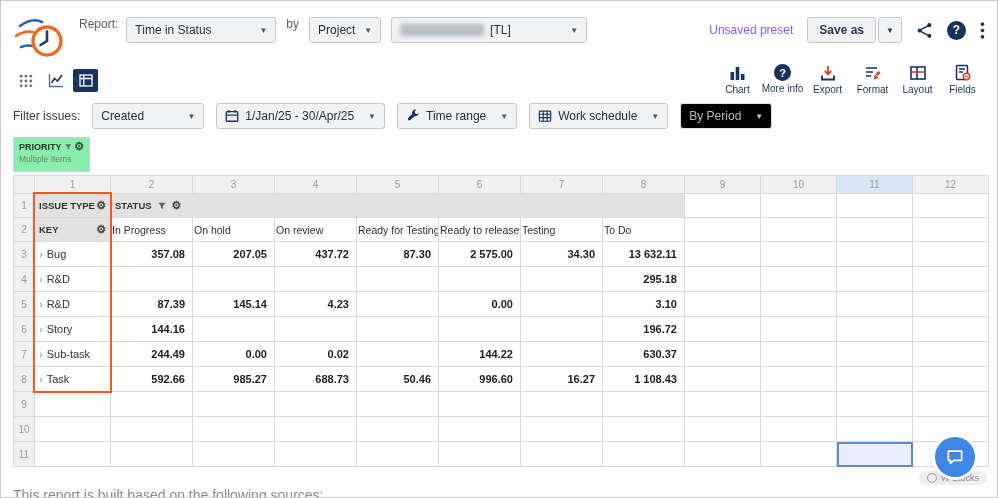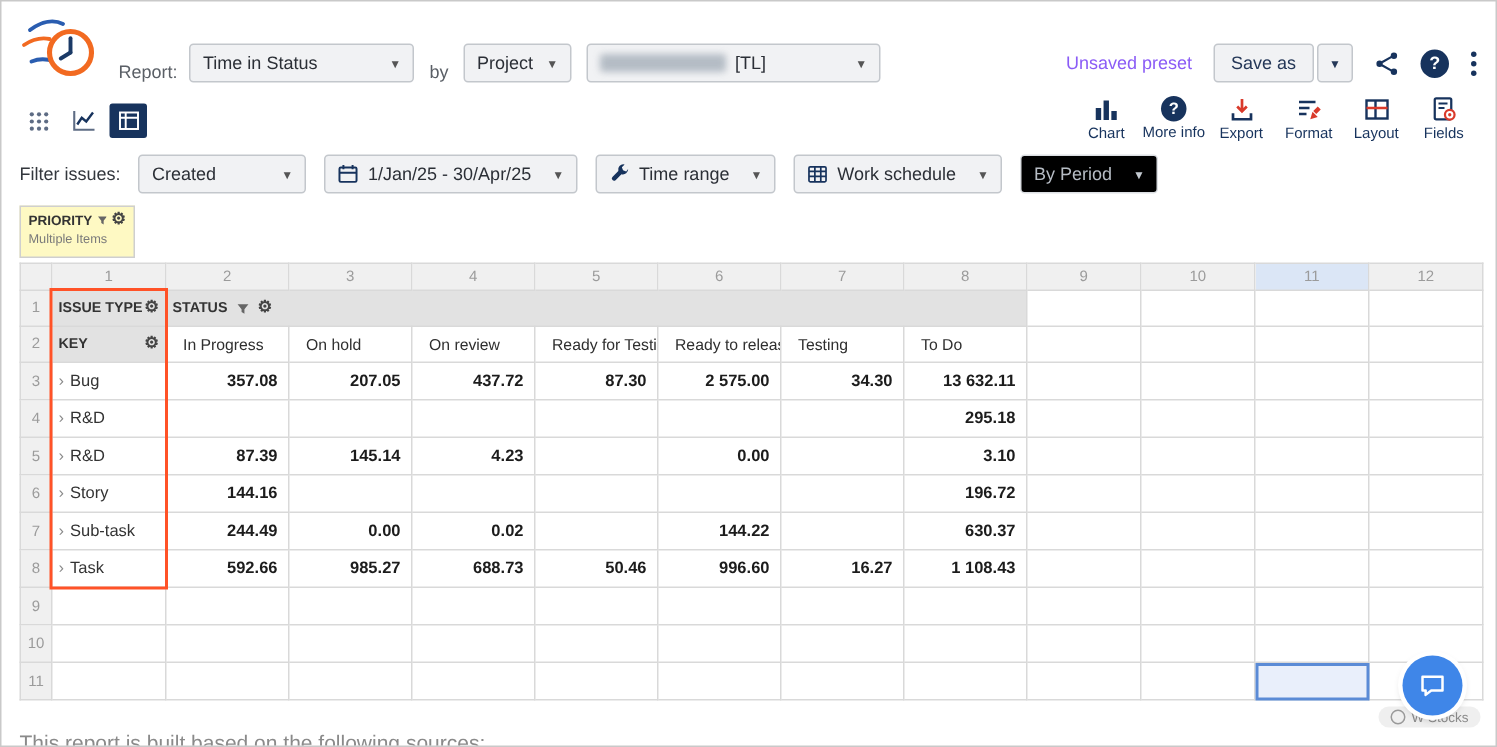--- a/index.html
+++ b/index.html
@@ -1,30 +1,30 @@
 <!DOCTYPE html>
 <html><head>
 <meta charset="utf-8">
 <style>
   *{box-sizing:border-box;margin:0;padding:0}
   html,body{background:#fff}
   body{font-family:"Liberation Sans",sans-serif;color:#2b2f36}
   .page{position:relative;width:998px;height:498px;background:#fff;border:1px solid #c9c9c9;overflow:hidden}
 
   
-  .topbar{position:absolute;left:12px;right:12px;top:6px;height:48px;display:flex;align-items:flex-end}
+  .topbar{position:absolute;left:12px;right:12px;top:16px;height:48px;display:flex;align-items:flex-start}
   .logo{width:54px;height:44px;flex:0 0 auto;margin-right:12px}
   .lbl{font-size:12px;color:#5a5f66}
   .dd{display:inline-flex;align-items:center;height:26px;padding:0 8px;background:#f1f2f4;border:1px solid #c3c7cc;border-radius:3px;font-size:12px;color:#2b2f36;white-space:nowrap;cursor:pointer}
   .dd .caret{font-size:8px;color:#555;margin-left:8px}
   .dd.spread{justify-content:space-between}
   .blur-blob{display:inline-block;width:84px;height:12px;background:#aab3bd;border-radius:2px;filter:blur(2.5px);opacity:.85;margin-right:6px}
   .tb-right{margin-left:auto;display:flex;align-items:center;gap:14px}
   .muted{font-size:12px;color:#8b5cf6}
-  .btn{display:inline-flex;align-items:center;justify-content:center;height:26px;padding:0 11px;background:#f1f2f4;border:1px solid #c3c7cc;border-radius:3px;font-size:12px;font-weight:normal;color:#253858;cursor:pointer}
+  .btn{display:inline-flex;align-items:center;justify-content:center;height:26px;padding:0 11px;background:#f1f2f4;border:1px solid #c3c7cc;border-radius:3px;font-size:12px;font-weight:bold;color:#253858;cursor:pointer}
   .btn.icon-only{width:24px;padding:0}
   .saveas-group{display:flex;gap:2px}
   .circle-help{width:19px;height:19px;border-radius:50%;background:#17335d;color:#fff;font-size:12px;font-weight:bold;display:flex;align-items:center;justify-content:center;cursor:pointer}
   .iconbtn{display:flex;align-items:center;justify-content:center;cursor:pointer}
 
   
   .viewbar{position:absolute;left:12px;right:12px;top:62px;height:38px;display:flex;align-items:flex-start}
   .vswitch{display:flex;gap:5px;margin-top:6px}
   .vbtn{width:25px;height:23px;display:flex;align-items:center;justify-content:center;border-radius:2px;cursor:pointer}
   .vbtn.sel{background:#17335d}
@@ -32,39 +32,39 @@
   .act{display:flex;flex-direction:column;align-items:center;gap:2px;min-width:45px;cursor:pointer;padding-top:1px}
   .act .alabel{font-size:10px;color:#17335d}
 
   
   .filterbar{position:absolute;left:12px;right:12px;top:101px;height:28px;display:flex;align-items:center;gap:12px}
   .filterbar .dd{gap:6px}
   .dd.disabled{background:#000000;border-color:#dcdfe3;color:#b6bcc4;cursor:default}
   .dd.disabled .caret{color:#c3c9d0}
 
   
-  .priority{position:absolute;left:12px;top:136px;width:77px;height:35px;background:#fef9c3;border:1px solid #cfcfcf;padding:3px 5px;cursor:pointer}
+  .priority{position:absolute;left:12px;top:136px;width:77px;height:35px;background:#86efac;border:1px solid #cfcfcf;padding:3px 5px;cursor:pointer}
   .priority .pl{display:flex;align-items:center;gap:3px;font-size:9px;font-weight:bold;color:#333}
   .priority .pv{font-size:8.5px;color:#7a7a7a;margin-top:2px}
   .gear{font-size:11px;line-height:1;color:#444;cursor:pointer}
 
   
   .grid-wrap{position:absolute;left:12px;top:174px;width:975px}
   table.grid{border-collapse:collapse;table-layout:fixed;width:975px}
   .grid th,.grid td{border:1px solid #d9d9d9;overflow:hidden;white-space:nowrap;font-size:11px}
   .grid th{background:#f0f0f0;color:#9b9b9b;font-weight:normal;font-size:10px;text-align:center;padding:0}
   .grid th.hl{background:#dbe6f6}
   .grid tr.head{height:18px}
   .grid tr.hrow{height:24px}
   .grid tr.drow{height:25px}
   .grid td.rownum{background:#f0f0f0;color:#9b9b9b;font-size:10px;text-align:center;padding:0}
   .grid td.hdr{background:#e2e2e2;font-weight:bold;font-size:9.5px;color:#333;padding:0 4px}
   .hdr-flex{display:flex;align-items:center;justify-content:space-between}
   .hdr-left{display:flex;align-items:center;gap:6px}
-  .grid td.sname{color:#2f2f2f;font-size:10.5px;padding:0 11px}
+  .grid td.sname{color:#2f2f2f;font-size:10.5px;padding:0 1px}
   .grid td.lblcell{padding:0 4px;color:#333}
   .exp{color:#8a8a8a;margin-right:4px;font-size:11px}
   .grid td.numcell{text-align:right;font-weight:bold;color:#1c1c1c;padding:0 7px}
   .grid td.c{padding:0 4px}
   .grid td.selcell{background:#e9effb;outline:2px solid #5b8bd6;outline-offset:-2px}
   .annotation{position:absolute;left:20px;top:17px;width:79px;height:201px;border:2px solid #ff5227;pointer-events:none}
 
   
   .footnote{position:absolute;left:12px;top:486px;font-size:14px;color:#8a8a8a;white-space:nowrap}
   .watermark{position:absolute;right:10px;bottom:12px;display:flex;align-items:center;gap:4px;background:rgba(238,238,238,.92);border-radius:9px;padding:2px 8px;font-size:9px;color:#8b8b8b}

